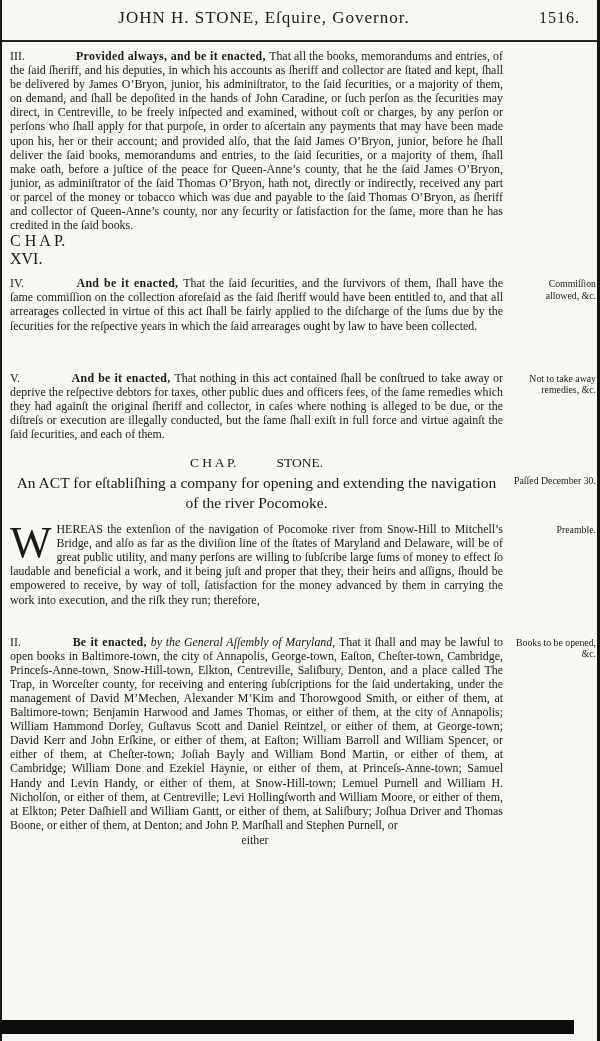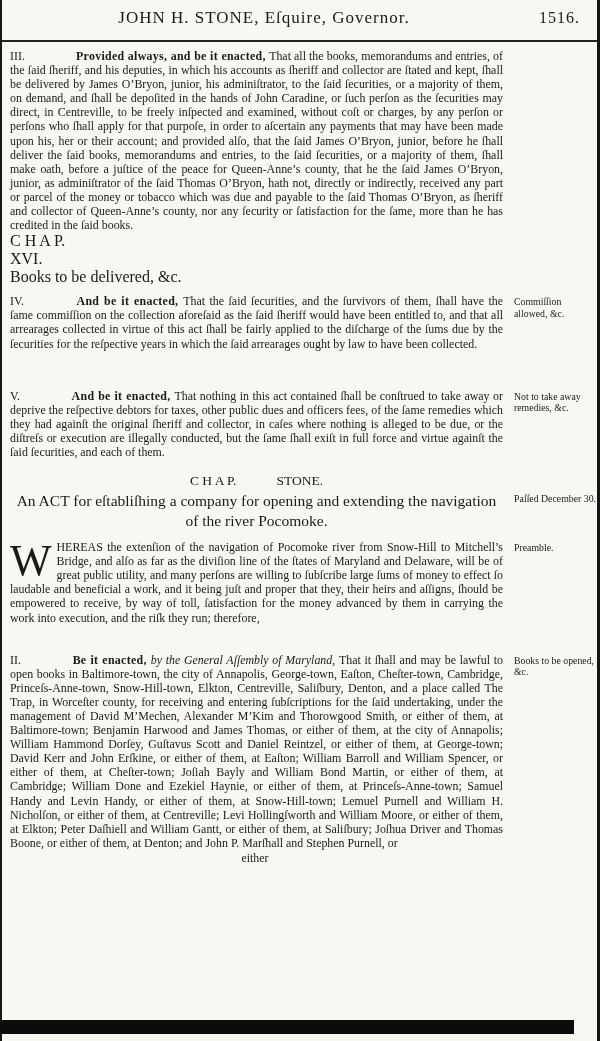--- a/index.html
+++ b/index.html
@@ -35,21 +35,21 @@
   .p5 { margin-top: 38px; }
   .lead { font-weight: bold; letter-spacing: 0.3px; padding-left: 48px; }
   .auth { font-style: italic; }
 
   .note {
     position: absolute;
     left: calc(100% + 11px);
     width: 82px;
     font-size: 9.8px;
     line-height: 11.5px;
-    text-align: left;
+    text-align: right;
     font-weight: normal;
     letter-spacing: 0;
   }
   .note-chap { text-align: center; margin-bottom: 9px; }
 
   .chap-heading {
     display: flex; justify-content: center; gap: 40px;
     font-size: 13.5px; margin-top: 14px;
   }
   .act-title {
@@ -81,42 +81,41 @@
 
   <div class="content">
 
     <p class="para p3">
       <span>III. </span><span class="lead">Provided always, and be it enacted, </span><span>That all the books, memorandums and entries, of the ſaid ſheriff, and his deputies, in which his accounts as ſheriff and collector are ſtated and kept, ſhall be delivered by James O’Bryon, junior, his adminiſtrator, to the ſaid ſecurities, or a majority of them, on demand, and ſhall be depoſited in the hands of John Caradine, or ſuch perſon as the ſecurities may direct, in Centreville, to be freely inſpected and examined, without coſt or charges, by any perſon or perſons who ſhall apply for that purpoſe, in order to aſcertain any payments that may have been made upon his, her or their account; and provided alſo, that the ſaid James O’Bryon, junior, before he ſhall deliver the ſaid books, memorandums and entries, to the ſaid ſecurities, or a majority of them, ſhall make oath, before a juſtice of the peace for Queen-Anne’s county, that he the ſaid James O’Bryon, junior, as adminiſtrator of the ſaid Thomas O’Bryon, hath not, directly or indirectly, received any part or parcel of the money or tobacco which was due and payable to the ſaid Thomas O’Bryon, as ſheriff and collector of Queen-Anne’s county, nor any ſecurity or ſatisfaction for the ſame, more than he has credited in the ſaid books.</span>
       <span class="note" style="top:-12px;">
         <span class="note-chap">
           </span></span></p><div>C H A P.</div>
           <div>XVI.</div>
         
-        <span>Books to be delivered, &amp;c.</span>
       
     <p></p>
 
     <p class="para p4">
       <span>IV. </span><span class="lead">And be it enacted, </span><span>That the ſaid ſecurities, and the ſurvivors of them, ſhall have the ſame commiſſion on the collection aforeſaid as the ſaid ſheriff would have been entitled to, and that all arrearages collected in virtue of this act ſhall be fairly applied to the diſcharge of the ſums due by the ſecurities for the reſpective years in which the ſaid arrearages ought by law to have been collected.</span>
       <span class="note" style="top:2px;">Commiſſion allowed, &amp;c.</span>
     </p>
 
     <p class="para p5">
       <span>V. </span><span class="lead">And be it enacted, </span><span>That nothing in this act contained ſhall be conſtrued to take away or deprive the reſpective debtors for taxes, other public dues and officers fees, of the ſame remedies which they had againſt the original ſheriff and collector, in caſes where nothing is alleged to be due, or the diſtreſs or execution are illegally conducted, but the ſame ſhall exiſt in full force and virtue againſt the ſaid ſecurities, and each of them.</span>
       <span class="note" style="top:2px;">Not to take away remedies, &amp;c.</span>
     </p>
 
     <div class="chap-heading">
       <span>C H A P.</span>
       <span>STONE.</span>
     </div>
 
     <div class="act-title">
       <span>An ACT for eſtabliſhing a company for opening and extending the navigation of the river Pocomoke.</span>
-      <span class="note" style="top:2px; text-align:right;">Paſſed December 30.</span>
+      <span class="note" style="top:2px; text-align:center;">Paſſed December 30.</span>
     </div>
 
     <p class="para whereas">
       <span class="dropcap">W</span><span>HEREAS the extenſion of the navigation of Pocomoke river from Snow-Hill to Mitchell’s Bridge, and alſo as far as the diviſion line of the ſtates of Maryland and Delaware, will be of great public utility, and many perſons are willing to ſubſcribe large ſums of money to effect ſo laudable and beneficial a work, and it being juſt and proper that they, their heirs and aſſigns, ſhould be empowered to receive, by way of toll, ſatisfaction for the money advanced by them in carrying the work into execution, and the riſk they run; therefore,</span>
       <span class="note" style="top:2px;">Preamble.</span>
     </p>
 
     <p class="para sec2">
       <span>II. </span><span class="lead">Be it enacted, </span><span class="auth">by the General Aſſembly of Maryland, </span><span>That it ſhall and may be lawful to open books in Baltimore-town, the city of Annapolis, George-town, Eaſton, Cheſter-town, Cambridge, Princeſs-Anne-town, Snow-Hill-town, Elkton, Centreville, Saliſbury, Denton, and a place called The Trap, in Worceſter county, for receiving and entering ſubſcriptions for the ſaid undertaking, under the management of David M’Mechen, Alexander M’Kim and Thorowgood Smith, or either of them, at Baltimore-town; Benjamin Harwood and James Thomas, or either of them, at the city of Annapolis; William Hammond Dorſey, Guſtavus Scott and Daniel Reintzel, or either of them, at George-town; David Kerr and John Erſkine, or either of them, at Eaſton; William Barroll and William Spencer, or either of them, at Cheſter-town; Joſiah Bayly and William Bond Martin, or either of them, at Cambridge; William Done and Ezekiel Haynie, or either of them, at Princeſs-Anne-town; Samuel Handy and Levin Handy, or either of them, at Snow-Hill-town; Lemuel Purnell and William H. Nicholſon, or either of them, at Centreville; Levi Hollingſworth and William Moore, or either of them, at Elkton; Peter Daſhiell and William Gantt, or either of them, at Saliſbury; Joſhua Driver and Thomas Boone, or either of them, at Denton; and John P. Marſhall and Stephen Purnell, or</span>
       <span class="note" style="top:2px;">Books to be opened, &amp;c.</span>

